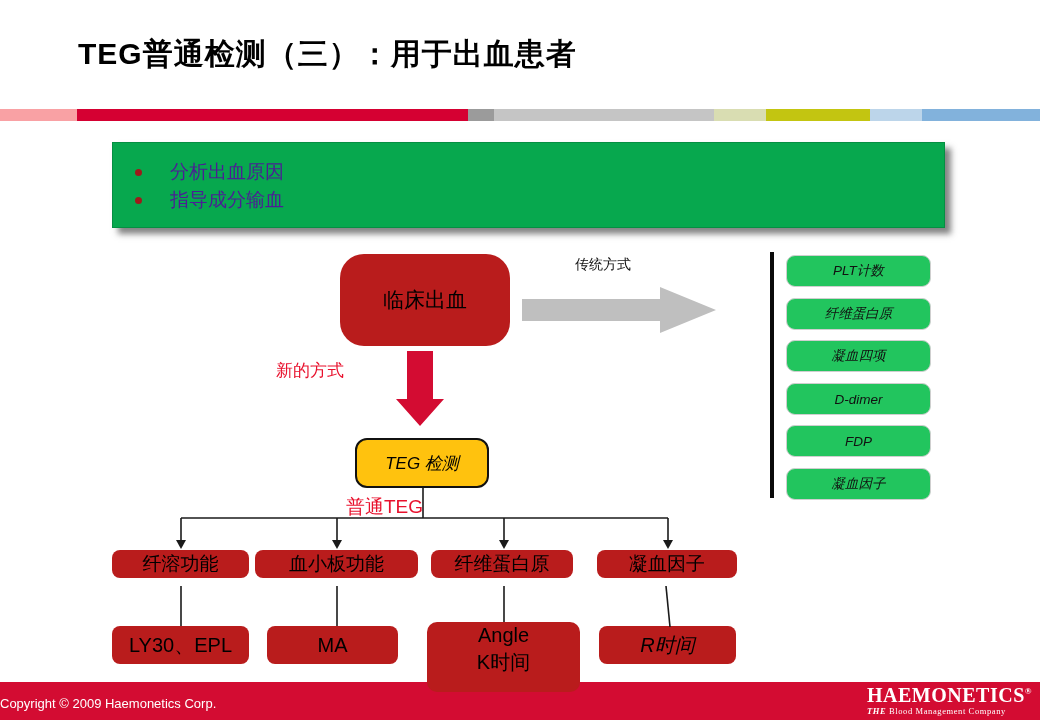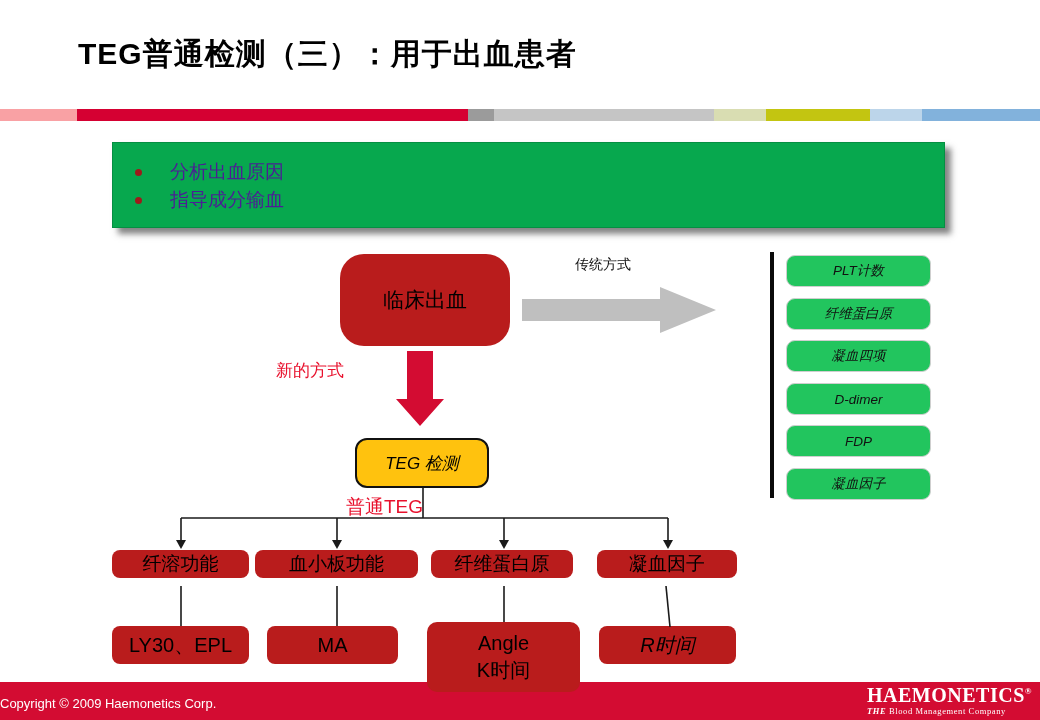--- a/index.html
+++ b/index.html
@@ -28,21 +28,21 @@
   .red{background:#b91c1c;}
   .clinical{left:340px;top:254px;width:170px;height:92px;border-radius:24px;font-size:21px;}
   .teg{left:355px;top:438px;width:134px;height:50px;border-radius:12px;background:#FFC20E;
        border:2px solid #111;font-style:italic;font-size:17px;}
   .lvl1{top:550px;height:28px;border-radius:8px;font-size:19px;}
   .b0{left:112px;width:137px;} .b1{left:255px;width:163px;}
   .b2{left:431px;width:142px;} .b3{left:597px;width:140px;}
   .child{top:626px;height:38px;border-radius:8px;font-size:20px;}
   .c0{left:112px;width:137px;} .c1{left:267px;width:131px;} .c3{left:599px;width:137px;font-style:italic;}
   .c2{left:427px;top:622px;width:153px;height:70px;border-radius:10px;flex-direction:column;
-      justify-content:flex-start;padding-top:8px;font-size:20px;line-height:1.35;z-index:2;}
+      justify-content:flex-start;font-size:20px;line-height:1.35;z-index:2;}
 
   
   .lbl{position:absolute;white-space:nowrap;}
   .lbl-trad{left:575px;top:256px;font-size:14px;color:#111;}
   .lbl-new{left:276px;top:359px;font-size:17px;color:#E8112D;}
   .lbl-common{left:346px;top:494px;font-size:19px;color:#E8112D;}
 
   
   .vline{position:absolute;left:770px;top:252px;width:4px;height:246px;background:#0a0a0a;}
   .gray-box{position:absolute;left:786px;width:145px;height:32px;background:#22c55e;

